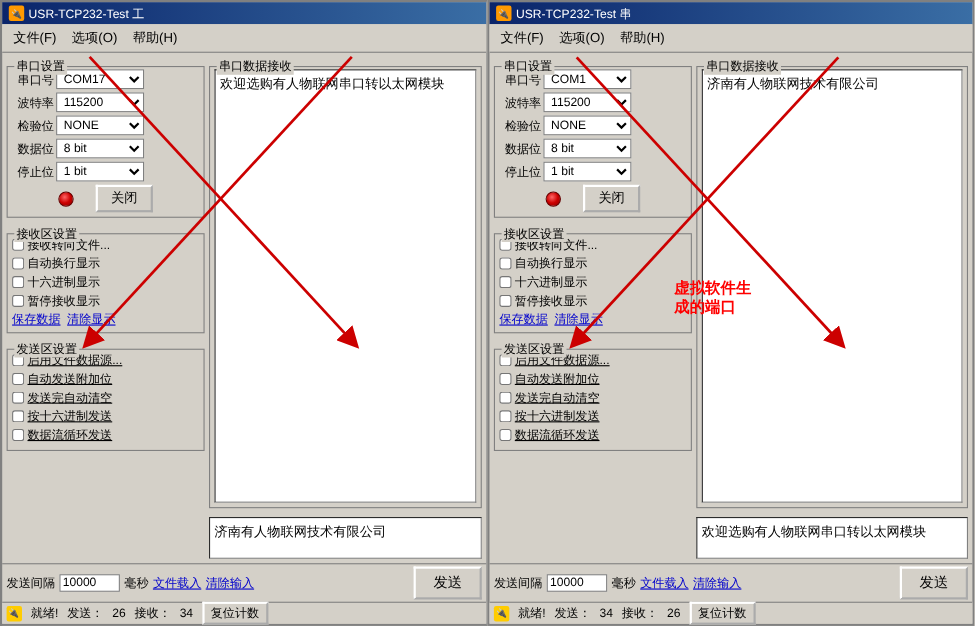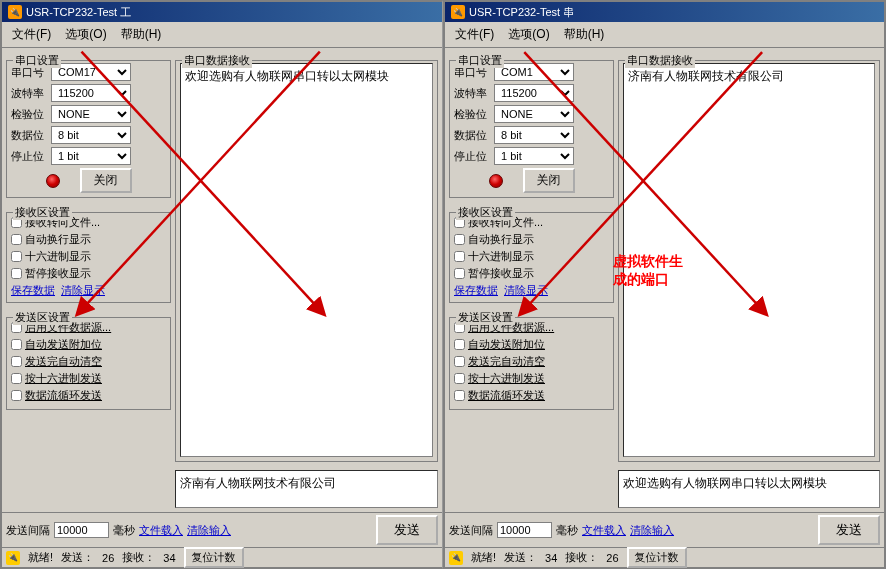--- a/index.html
+++ b/index.html
@@ -60,21 +60,21 @@
       font-size: 12px;
     }
     .content-area {
       display: flex;
       flex: 1;
       padding: 4px;
       gap: 4px;
       overflow: hidden;
     }
     .left-panel {
-      width: 165px;
+      width: 180px;
       display: flex;
       flex-direction: column;
       gap: 4px;
     }
     .right-panel {
       flex: 1;
       display: flex;
       flex-direction: column;
       gap: 4px;
     }
@@ -97,20 +97,21 @@
     }
     .form-row {
       display: flex;
       align-items: center;
       margin-bottom: 3px;
       gap: 2px;
     }
     .form-label {
       width: 38px;
       font-size: 11px;
+      text-align: right;
     }
     select {
       font-size: 11px;
       height: 18px;
       background: white;
       border: 1px solid #808080;
       padding: 0 2px;
       width: 80px;
     }
     .btn-open-close {

